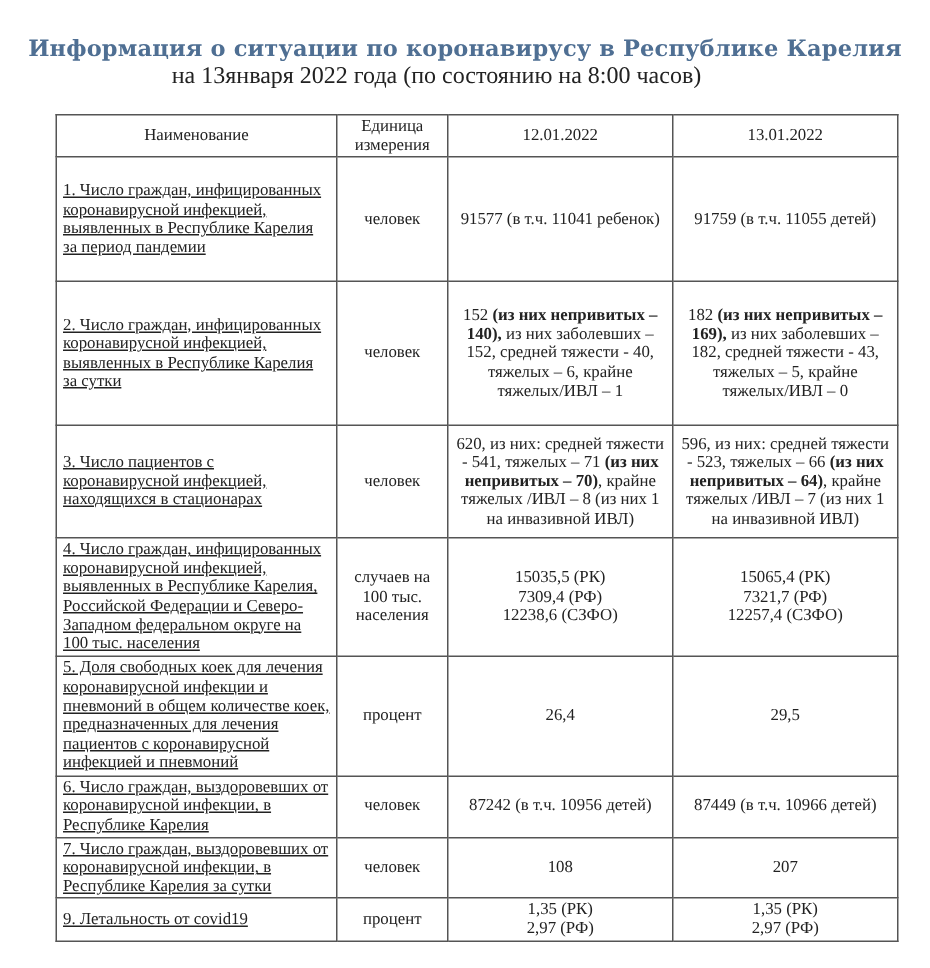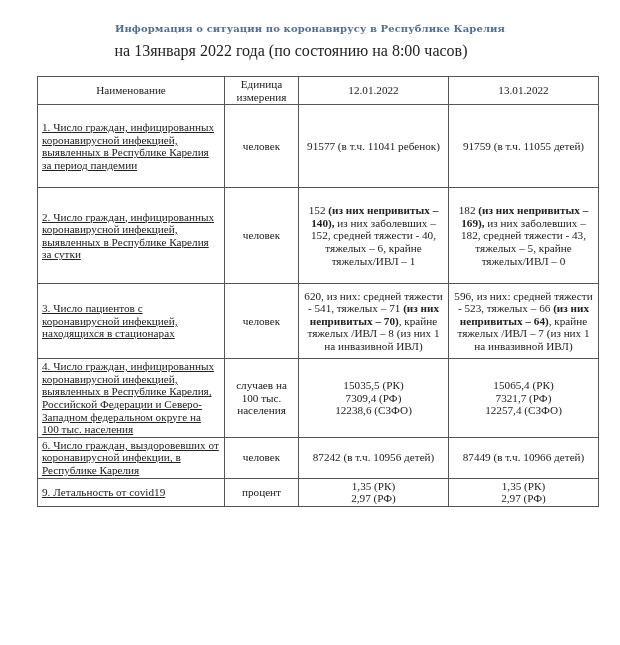--- a/index.html
+++ b/index.html
@@ -1,17 +1,17 @@
 <!DOCTYPE html>
 <html><head>
 <meta charset="utf-8">
 <style>
   html, body { margin: 0; padding: 0; background: #ffffff; }
   body { width: 620px; height: 645px; position: relative; overflow: hidden; font-family: "Liberation Serif", serif; color: #222; }
-  .title { position: absolute; left: 0; width: 620px; top: 23px; text-align: center; font-family: "DejaVu Serif", serif; font-weight: bold; font-size: 10px; color: #4f6f93; letter-spacing: 0.1px; }
+  .title { position: absolute; left: 0; width: 620px; top: 23px; text-align: center; font-family: "DejaVu Serif", serif; font-weight: bold; font-size: 15px; color: #4f6f93; letter-spacing: 0.1px; }
   .subtitle { position: absolute; left: 0; width: 572px; top: 42px; text-align: center; font-family: "Liberation Serif", serif; font-size: 16px; color: #222; padding-left: 10px; box-sizing: border-box; }
   table.report { position: absolute; left: 37px; top: 76px; width: 561px; border-collapse: collapse; table-layout: fixed; font-size: 11.2px; line-height: 12.6px; }
   table.report td, table.report th { border: 1px solid #555; padding: 1px 4px; vertical-align: middle; font-weight: normal; }
   table.report th { text-align: center; }
   col.c1 { width: 187px; } col.c2 { width: 74px; } col.c3 { width: 150px; } col.c4 { width: 150px; }
   td.name { text-align: left; padding-left: 6px; text-decoration: underline; }
   td.unit, td.val { text-align: center; }
   b { font-weight: bold; }
   .r-head { height: 15px; } .r1 { height: 83px; } .r2 { height: 96px; } .r3 { height: 75px; }
   .r4 { height: 72px; } .r5 { height: 80px; } .r6 { height: 38px; } .r7 { height: 38px; }
@@ -64,25 +64,37 @@
         <div>15035,5 (РК)</div>
         <div>7309,4 (РФ)</div>
         <div>12238,6 (СЗФО)</div>
       </td>
       <td class="val">
         <div>15065,4 (РК)</div>
         <div>7321,7 (РФ)</div>
         <div>12257,4 (СЗФО)</div>
       </td>
     </tr>
+    <tr class="r5">
+      <td class="name">5. Доля свободных коек для лечения коронавирусной инфекции и пневмоний  в общем количестве коек, предназначенных для лечения пациентов с коронавирусной инфекцией и пневмоний</td>
+      <td class="unit">процент</td>
+      <td class="val">26,4</td>
+      <td class="val">29,5</td>
+    </tr>
     <tr class="r6">
       <td class="name">6. Число граждан, выздоровевших от коронавирусной инфекции, в Республике Карелия</td>
       <td class="unit">человек</td>
       <td class="val">87242 (в т.ч. 10956 детей)</td>
       <td class="val">87449 (в т.ч. 10966 детей)</td>
+    </tr>
+    <tr class="r7">
+      <td class="name">7. Число граждан, выздоровевших от коронавирусной инфекции, в Республике Карелия за сутки</td>
+      <td class="unit">человек</td>
+      <td class="val">108</td>
+      <td class="val">207</td>
     </tr>
     <tr class="r9">
       <td class="name">9. Летальность от covid19</td>
       <td class="unit">процент</td>
       <td class="val">
         <div>1,35 (РК)</div>
         <div>2,97 (РФ)</div>
       </td>
       <td class="val">
         <div>1,35 (РК)</div>

